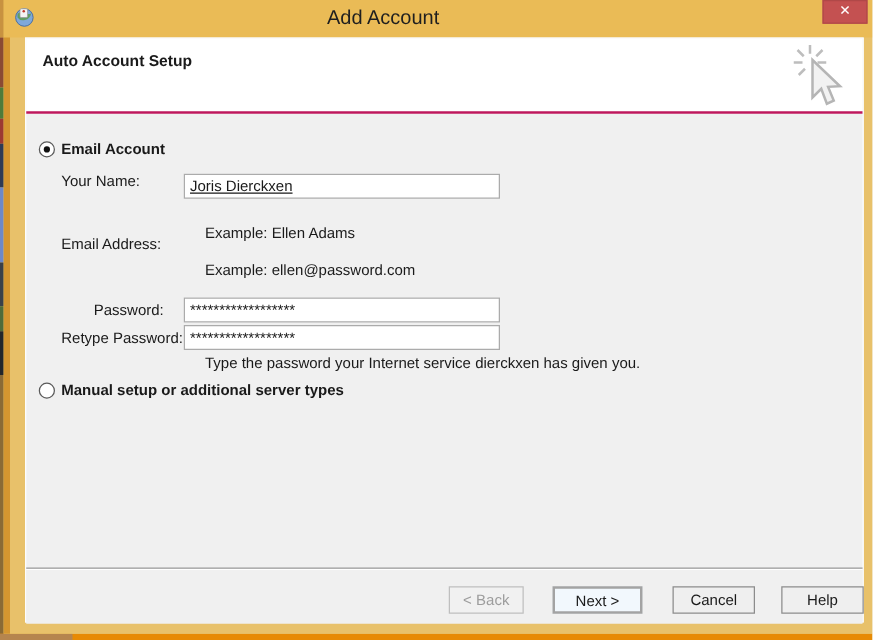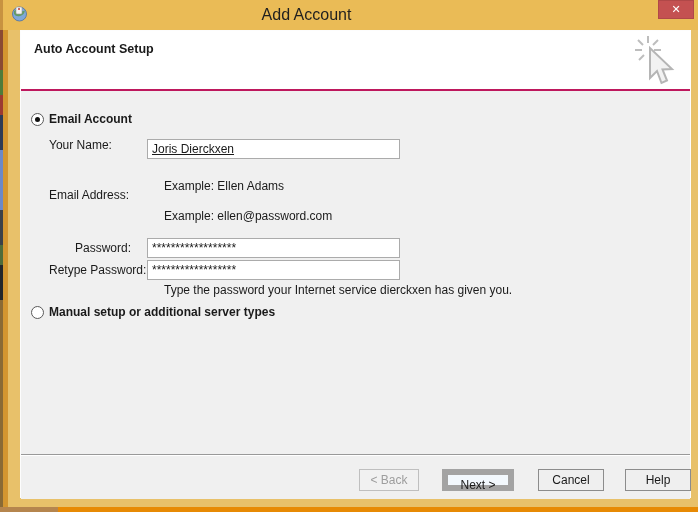--- a/index.html
+++ b/index.html
@@ -56,21 +56,21 @@
   .dlg-footer{
     position:absolute;left:0;top:423px;width:669px;height:44px;
     border-top:1px solid #999;box-shadow:0 1px 0 #fff inset;background:#F0F0F0;
   }
   .btn{
     position:absolute;top:14px;height:22px;background:#EFEFEF;border:1px solid #8C8C8C;
     box-sizing:border-box;font-family:"Liberation Sans","DejaVu Sans",sans-serif;
     font-size:12px;color:#1a1a1a;text-align:center;line-height:20px;padding:0;cursor:default;
   }
   .btn.disabled{border-color:#BFBFBF;color:#9D9D9D;background:#F1F1F1;}
-  .btn.focused{border:6px solid #a3a3a3;background:#F2F8FD;}
+  .btn.focused{border:2px solid #a3a3a3;background:#F2F8FD;}
 </style>
 </head>
 <body>
 
 <div class="screen">
 
   <div class="desktop-sliver">
     <div style="top:0;height:30px;background:#C89240;"></div>
     <div style="top:30px;height:40px;background:#8A4A33;"></div>
     <div style="top:70px;height:25px;background:#4E7B3A;"></div>

